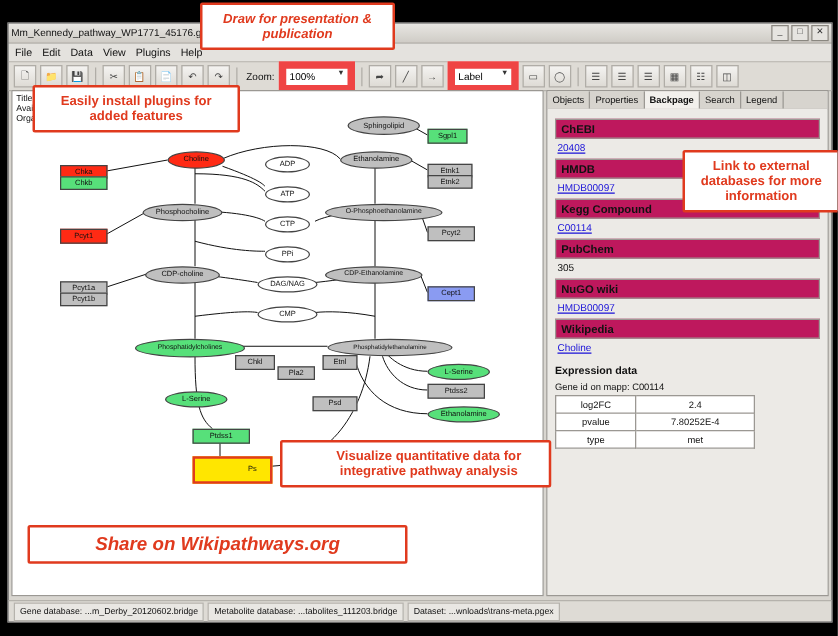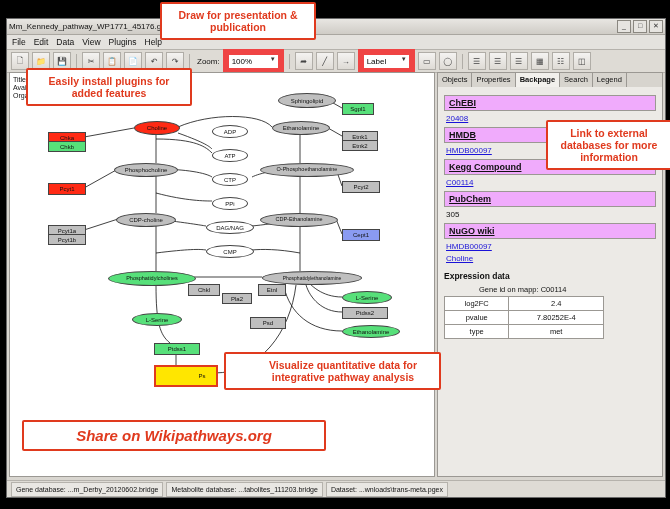--- a/index.html
+++ b/index.html
@@ -21,25 +21,25 @@
   .combo:after{content:"\25BC";position:absolute;right:2px;top:1px;font-size:6px;color:#333;}
   .vis-combo{position:absolute;right:6px;top:63px;width:72px;}
   .body{position:absolute;left:0;top:51px;right:0;bottom:18px;display:flex;}
   .canvaswrap{position:relative;width:424px;background:#fff;border:1px solid #9b9893;margin:2px;overflow:hidden;}
   .leftinfo{position:absolute;left:3px;top:3px;font-size:7px;color:#111;line-height:8px;}
   .sidepanel{position:relative;flex:1;background:#e9e7e3;margin:2px 2px 2px 0;border:1px solid #9b9893;overflow:hidden;}
   .tabs{display:flex;height:14px;font-size:7.5px;border-bottom:1px solid #9b9893;background:#d7d4ce;}
   .tab{padding:0 4px;line-height:14px;border-right:1px solid #9b9893;color:#111;}
   .tab.active{background:#f2f0ec;font-weight:bold;}
   .sidecontent{position:absolute;left:0;top:14px;right:0;bottom:0;background:#eceae6;padding:4px 6px;overflow:hidden;}
-  .dbbox{background:#f0abfc;border:1px solid #9b9893;font-weight:bold;font-size:9px;padding:2px 4px;margin-top:4px;color:#111;text-decoration:underline;}
+  .dbbox{background:#be185d;border:1px solid #9b9893;font-weight:bold;font-size:9px;padding:2px 4px;margin-top:4px;color:#111;}
   .dblink{color:#1a12d8;text-decoration:underline;font-size:8px;margin:3px 0 0 2px;display:block;}
   .dbtext{font-size:8px;margin:3px 0 0 2px;color:#111;}
   .exprhdr{font-weight:bold;font-size:8.5px;margin:8px 0 4px 0;color:#111;}
-  .geneid{font-size:7.5px;color:#111;margin-bottom:2px;margin-left:35px;}
+  .geneid{font-size:7.5px;color:#111;margin-bottom:2px;}
   table.expr{border-collapse:collapse;font-size:7.5px;width:160px;}
   table.expr td{border:1px solid #9b9893;background:#fff;padding:1px 3px;text-align:center;height:11px;color:#111;}
   .statusbar{position:absolute;left:0;right:0;bottom:0;height:16px;background:#dedbd5;border-top:1px solid #b5b2ac;display:flex;align-items:center;font-size:7px;color:#111;padding:0 4px;}
   .statusbar .cell{border:1px solid #b5b2ac;background:#e9e7e3;padding:1px 4px;margin-right:3px;height:11px;line-height:11px;white-space:nowrap;}
   
   .node{position:absolute;font-size:6px;text-align:center;color:#111;border:1px solid #444;background:#fff;display:flex;align-items:center;justify-content:center;line-height:1;}
   .oval{border-radius:50%;}
   .green{background:#57e07a;}
   .gray{background:#bfbfbf;}
   .red{background:#ff2a14;}
@@ -209,20 +209,21 @@
 
           <div class="dbbox">Kegg Compound</div>
           <a class="dblink" href="#">C00114</a>
 
           <div class="dbbox">PubChem</div>
           <div class="dbtext">305</div>
 
           <div class="dbbox">NuGO wiki</div>
           <a class="dblink" href="#">HMDB00097</a>
 
+          <div class="dbbox">Wikipedia</div>
           <a class="dblink" href="#">Choline</a>
 
           <div class="exprhdr">Expression data</div>
           <div class="geneid">Gene id on mapp: C00114</div>
           <table class="expr">
             <tbody>
             <tr>
               <td>log2FC</td>
               <td>2.4</td>
             </tr>
@@ -240,18 +241,18 @@
       </div>
     </div>
 
     <div class="statusbar">
       <div class="cell">Gene database: ...m_Derby_20120602.bridge</div>
       <div class="cell">Metabolite database: ...tabolites_111203.bridge</div>
       <div class="cell">Dataset: ...wnloads\trans-meta.pgex</div>
     </div>
   </div>
 
-  <div class="callout" style="left:160px;top:2px;width:140px;">Draw for presentation &amp; publication</div>
+  <div class="callout" style="left:160px;top:2px;width:140px;font-style:italic;">Draw for presentation &amp; publication</div>
   <div class="callout" style="left:26px;top:68px;width:150px;">Easily install plugins for added features</div>
   <div class="callout" style="left:546px;top:120px;width:110px;">Link to external databases for more information</div>
   <div class="callout" style="left:224px;top:352px;width:180px;padding-left:27px;">Visualize quantitative data for integrative pathway analysis</div>
   <div class="callout big" style="left:22px;top:420px;width:288px;">Share on Wikipathways.org</div>
 </div>
 
 </body></html>

